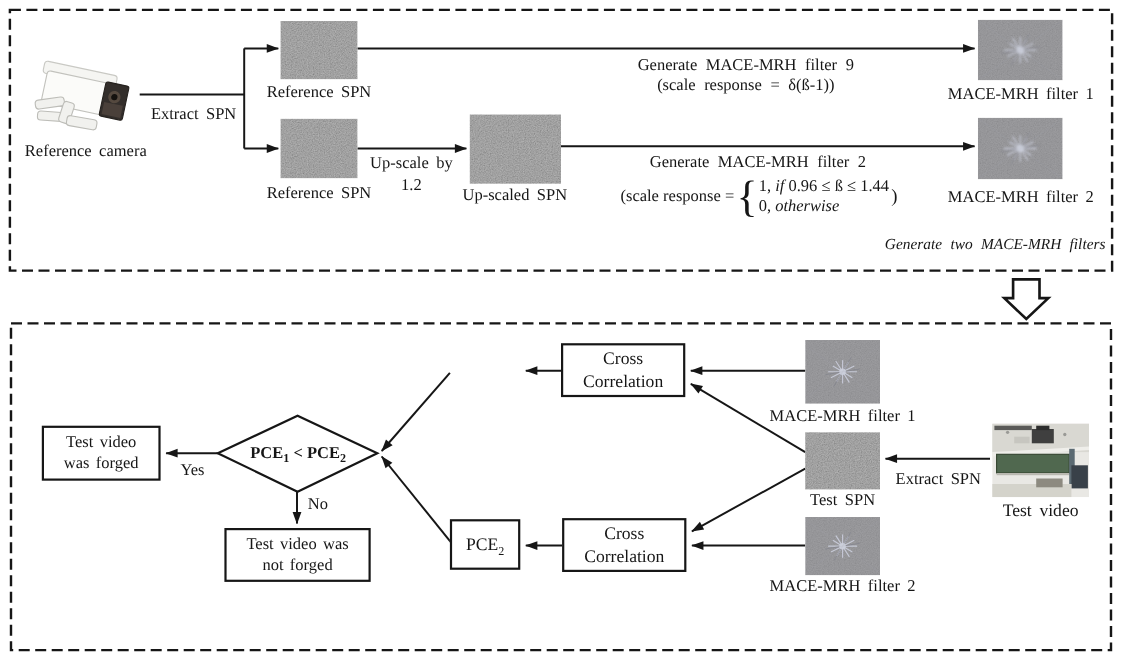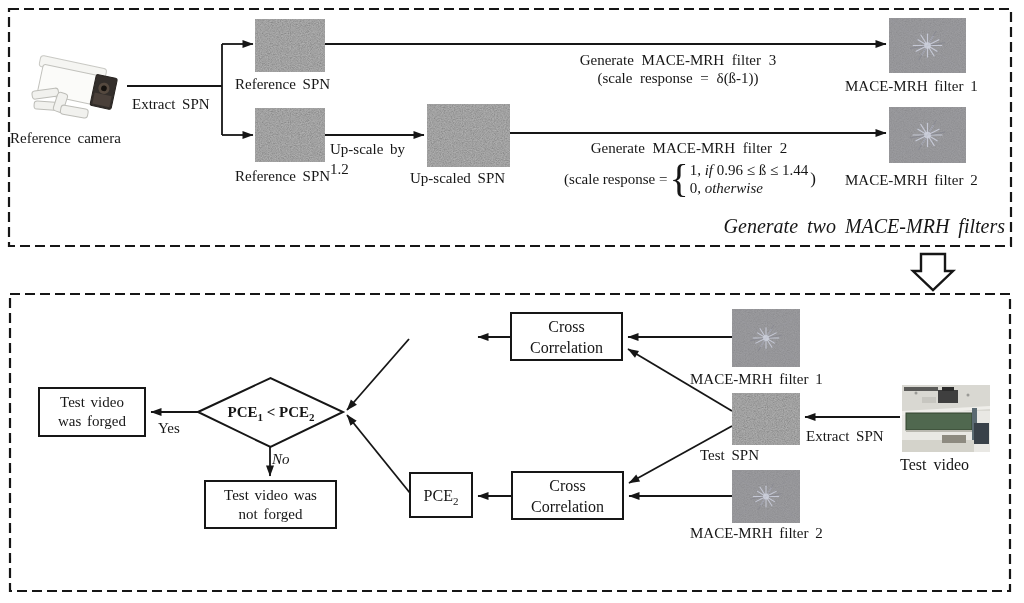--- a/index.html
+++ b/index.html
@@ -1,24 +1,24 @@
 <!DOCTYPE html>
 <html><head>
 <meta charset="utf-8">
 <style>
   html,body{margin:0;padding:0;background:#ffffff;}
   #stage{
     position:relative;width:1024px;height:603px;background:#ffffff;
     font-family:"Liberation Serif","DejaVu Serif",serif;color:#161616;overflow:hidden;
   }
-  .lbl{position:absolute;font-size:15px;line-height:17px;text-align:left;
+  .lbl{position:absolute;font-size:15px;line-height:17px;text-align:center;
        white-space:nowrap;word-spacing:3px;z-index:4;}
   .gen{position:absolute;font-size:15px;line-height:18px;text-align:center;
        white-space:nowrap;word-spacing:4px;z-index:4;}
-  .caption{position:absolute;font-size:20px;font-style:italic;text-align:right;
+  .caption{position:absolute;font-size:14px;font-style:italic;text-align:right;
        white-space:nowrap;word-spacing:4px;z-index:4;}
   .box{position:absolute;border:2px solid #161616;background:#ffffff;z-index:3;
        display:flex;flex-direction:column;align-items:center;justify-content:center;
        font-size:15px;line-height:19px;text-align:center;word-spacing:2px;}
   .img{position:absolute;z-index:2;line-height:0;}
   svg.overlay{position:absolute;left:0;top:0;z-index:1;}
   .diamond-text{position:absolute;z-index:4;font-size:15px;text-align:center;white-space:nowrap;font-weight:bold;}
   sub{font-size:11px;line-height:0;}
   .formula{position:absolute;z-index:4;display:flex;align-items:center;justify-content:center;
        white-space:nowrap;font-size:15px;}
@@ -176,21 +176,21 @@
 
   <div class="img" style="left:427px;top:104px;">
     <svg width="83" height="63">
         <rect width="83" height="63" fill="#8b8b8b"></rect>
       <rect width="83" height="63" filter="url(#grain)" opacity="0.45"></rect>
       </svg>
   </div>
   <div class="lbl" style="left:410px;top:170px;width:116px;">Up-scaled SPN</div>
 
   <div class="gen" style="left:538px;top:51px;width:280px;">
-    <div>Generate MACE-MRH filter 3</div>
+    <div>Generate MACE-MRH filter 9</div>
     <div>(scale response = δ(ß-1))</div>
   </div>
 
   <div class="gen" style="left:549px;top:139px;width:280px;">Generate MACE-MRH filter 2</div>
 
   <div class="formula" style="left:540px;top:156px;width:300px;height:46px;">
     <span>(scale response =</span>
     <span class="brace">{</span>
     <span class="cases">
       <span><span>1,</span> <i>if</i> <span>0.96 ≤ ß ≤ 1.44</span></span>
@@ -220,21 +220,21 @@
   <div class="caption" style="left:715px;top:215px;width:290px;">Generate two MACE-MRH filters</div>
 
   <div class="box" style="left:38px;top:387px;width:104px;height:46px;">
     <div>Test video</div>
     <div>was forged</div>
   </div>
 
   <div class="diamond-text" style="left:205px;top:404px;width:132px;"><span>PCE</span><sub>1</sub><span> &lt; </span><span>PCE</span><sub>2</sub></div>
 
   <div class="lbl" style="left:158px;top:420px;width:34px;">Yes</div>
-  <div class="lbl" style="left:272px;top:451px;width:34px;font-style:italic;">No</div>
+  <div class="lbl" style="left:272px;top:451px;width:34px;">No</div>
 
   <div class="box" style="left:204px;top:480px;width:129px;height:45px;align-items:center;">
     <div>Test video was</div>
     <div>not forged</div>
   </div>
 
   <div class="box" style="left:409px;top:472px;width:60px;height:42px;font-size:16px;justify-content:center;">
     <div><span>PCE</span><sub>2</sub></div>
   </div>
 

